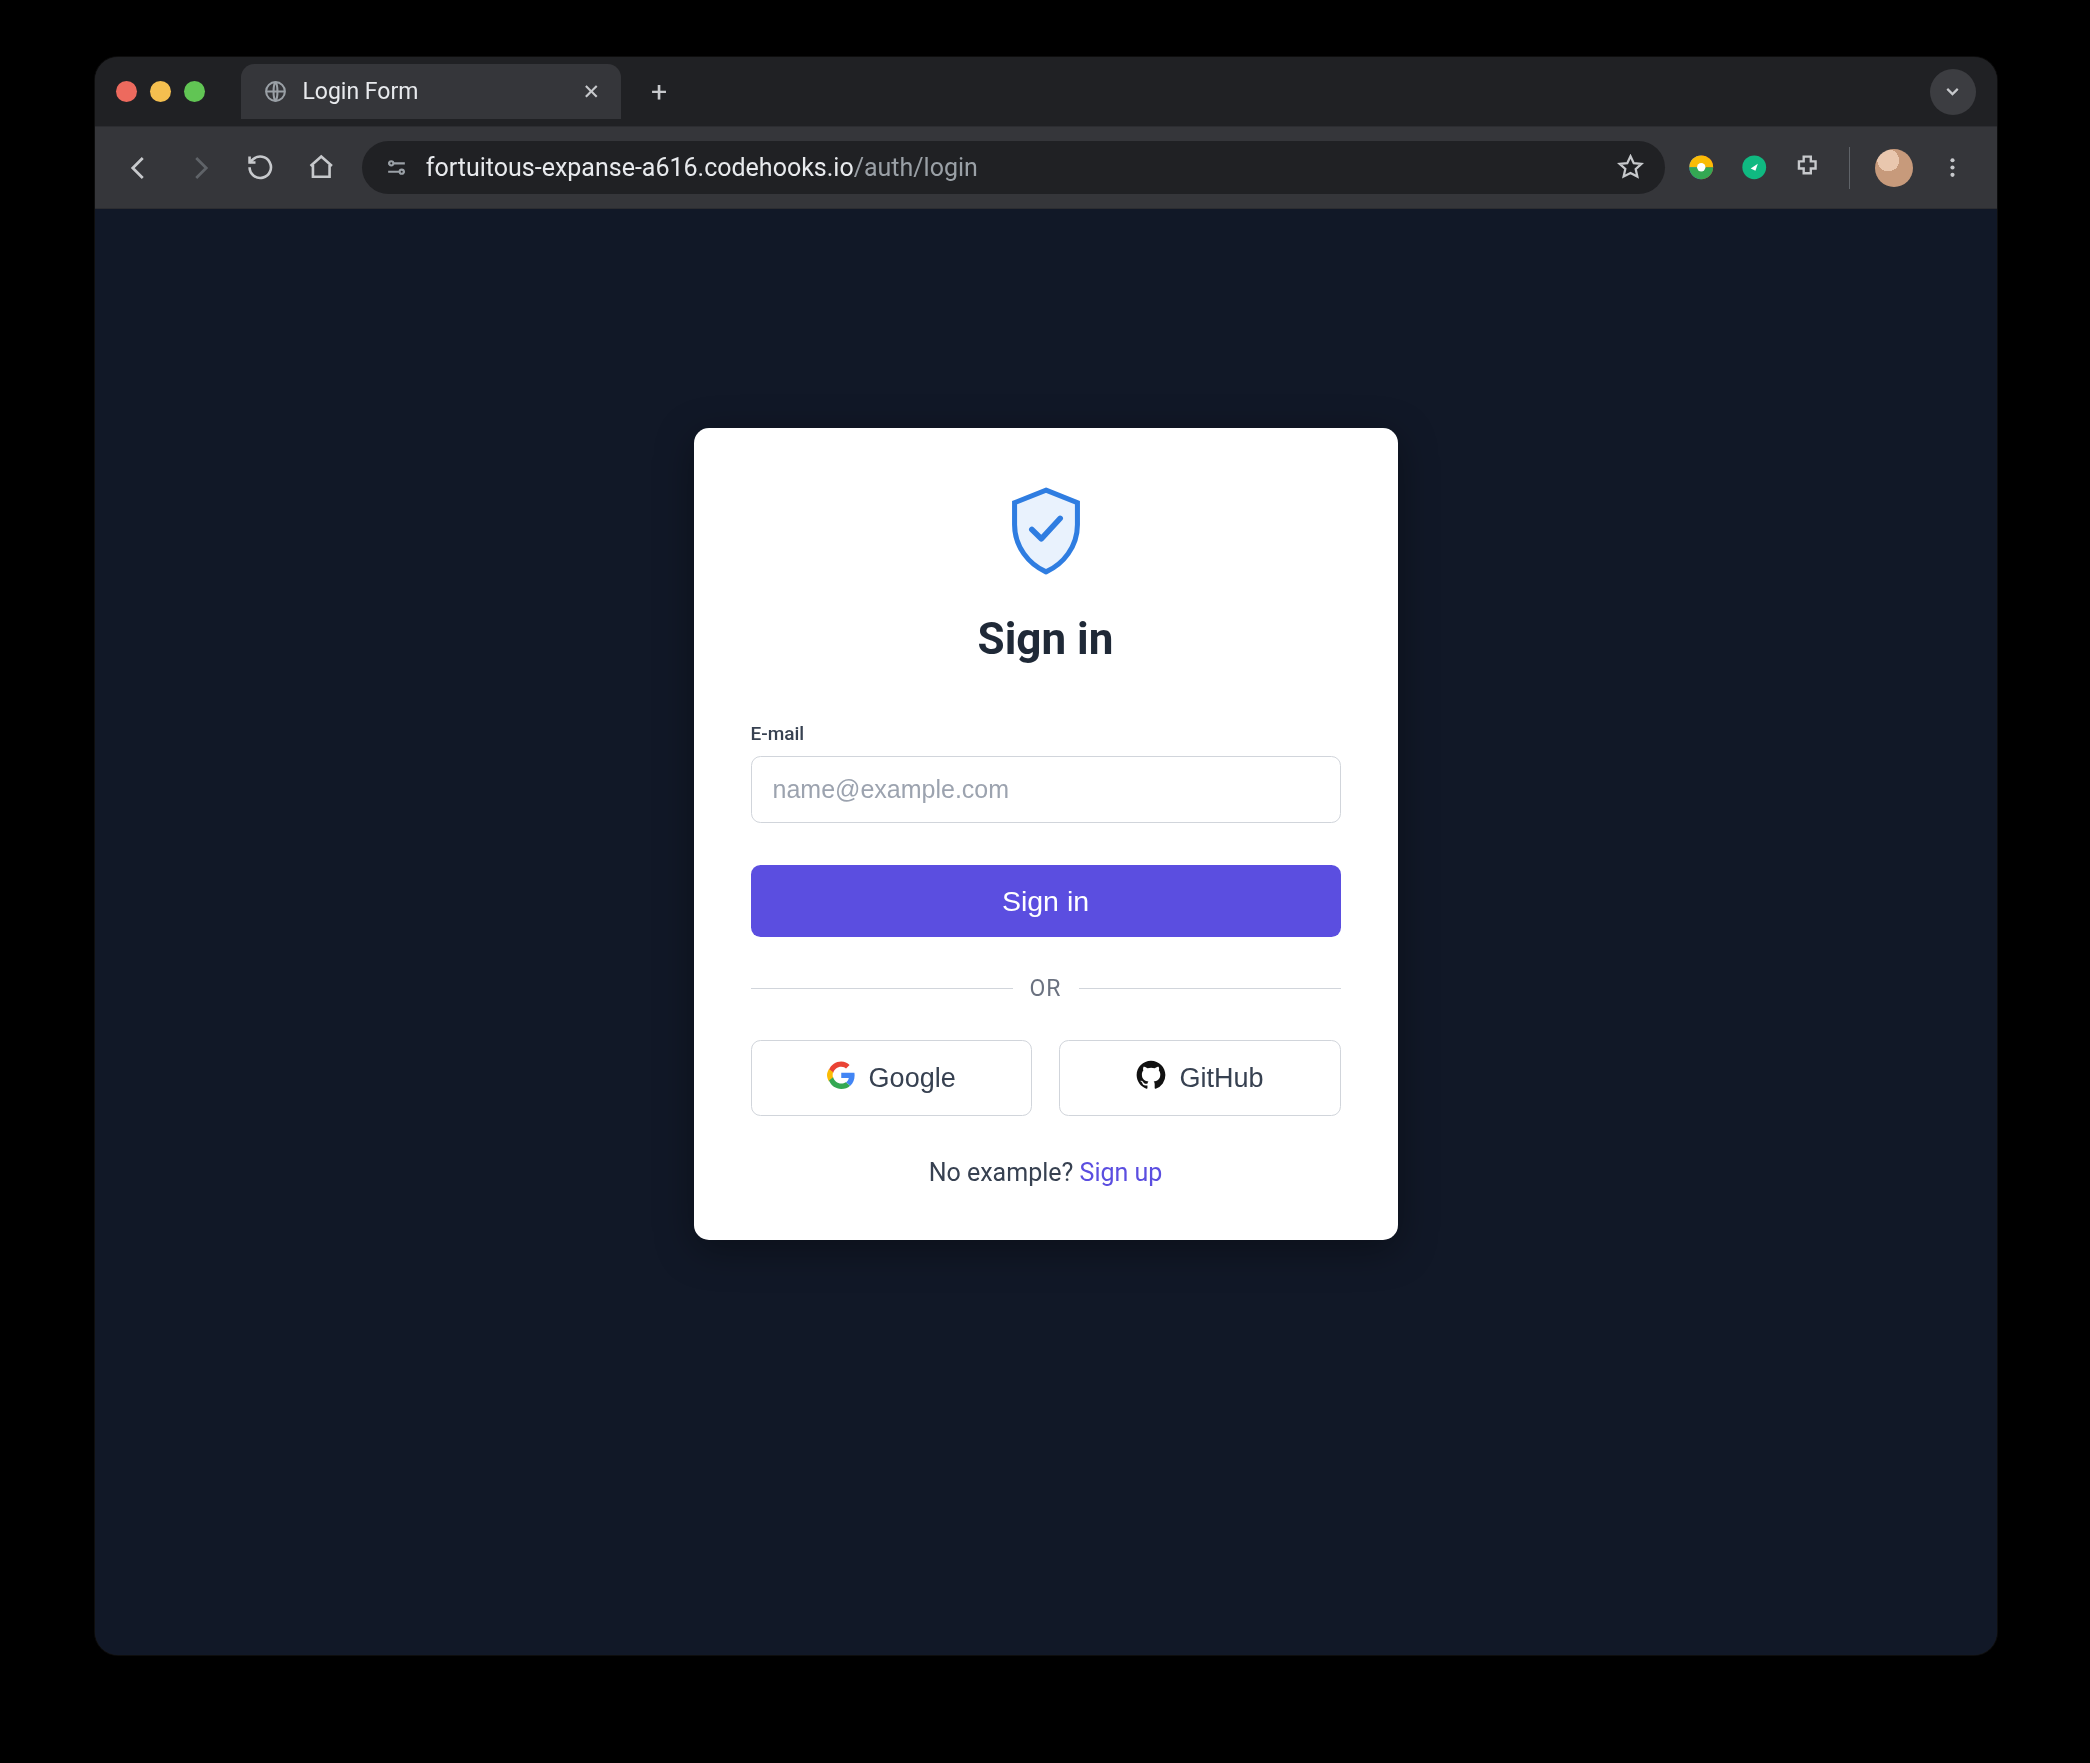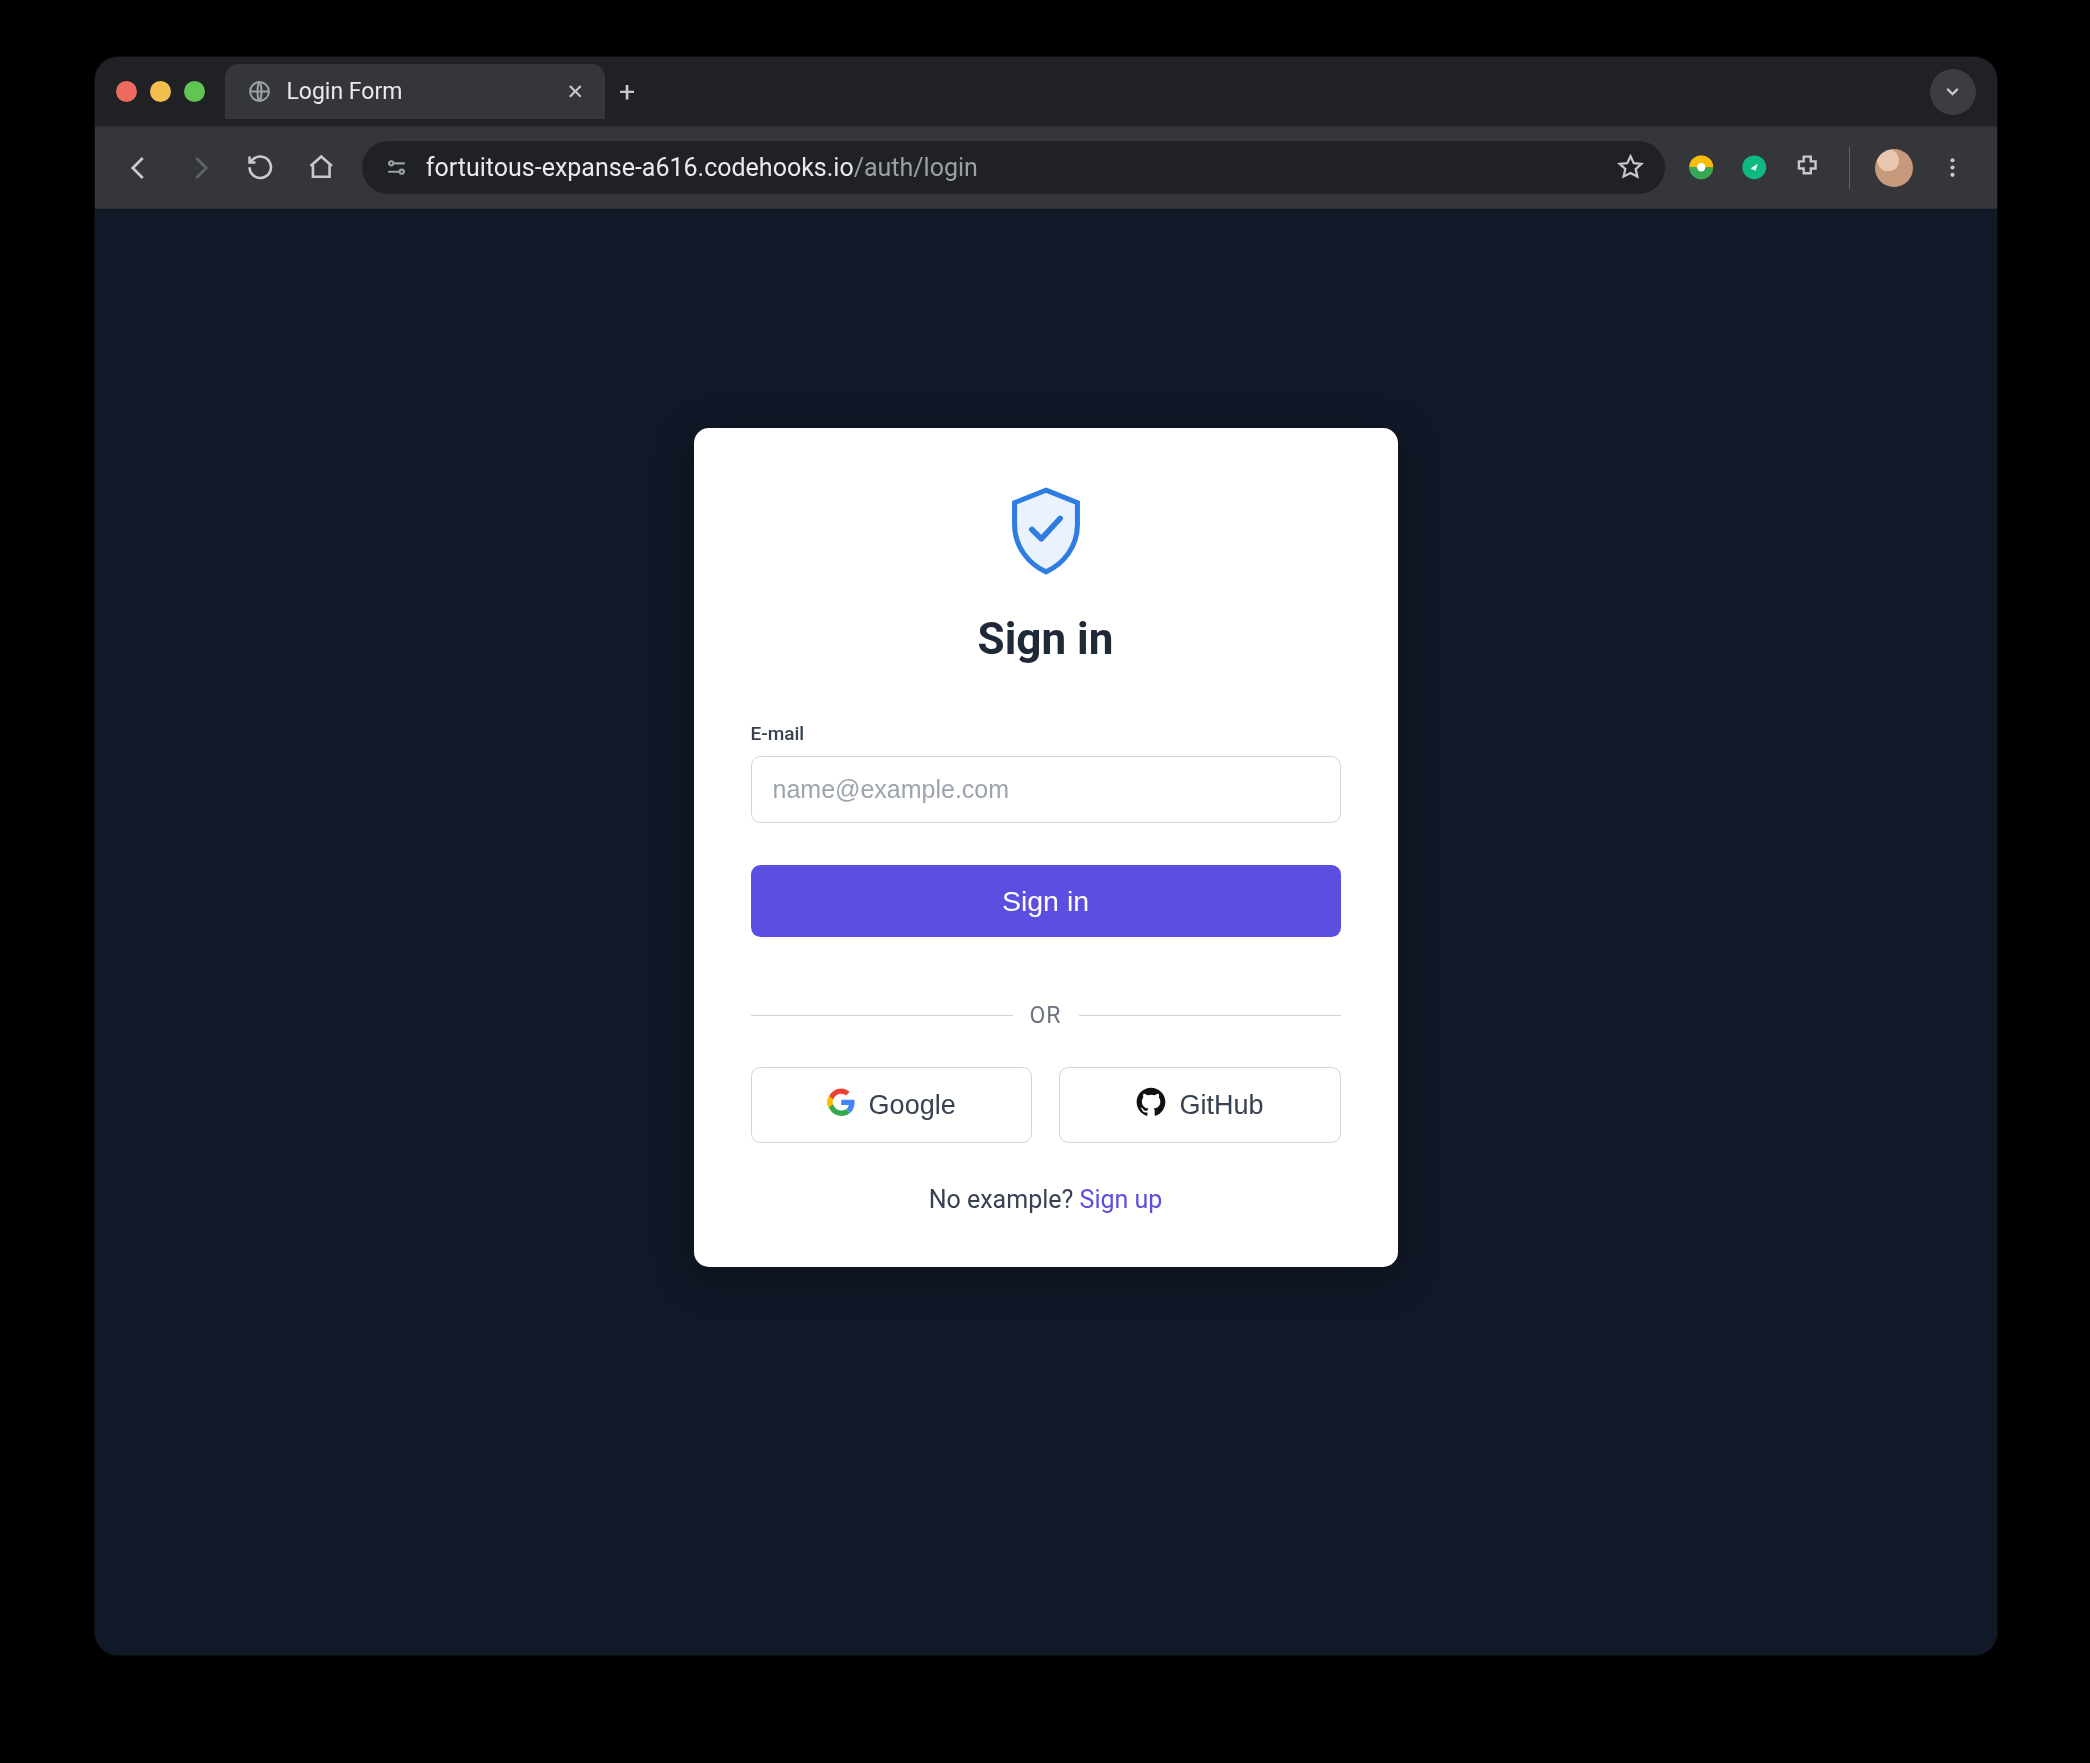--- a/index.html
+++ b/index.html
@@ -23,21 +23,21 @@
     display: flex;
     flex-direction: column;
   }
   
   .tabbar {
     height: 70px;
     background: #202124;
     display: flex;
     align-items: center;
     padding: 0 21px;
-    gap: 3px;
+    gap: 19px;
     border-bottom: 1px solid #2c2d31;
     position: relative;
   }
   .traffic {
     display: flex;
     gap: 13.3px;
     align-items: center;
     margin-right: 17px;
   }
   .traffic .dot {
@@ -192,21 +192,20 @@
     font-weight: 500;
     cursor:pointer;
     margin-bottom: 38px;
   }
   .or-row {
     width:100%;
     display:flex;
     align-items:center;
     gap: 17px;
     margin-bottom: 38px;
-    margin-top: 27px;
   }
   .or-row .line { flex:1; height:1px; background:#d1d5db; }
   .or-row .or { color:#6b7280; font-size:23px; letter-spacing:1px; }
   .oauth-row {
     width:100%;
     display:flex;
     gap: 27px;
     margin-bottom: 42px;
   }
   .oauth-btn {

